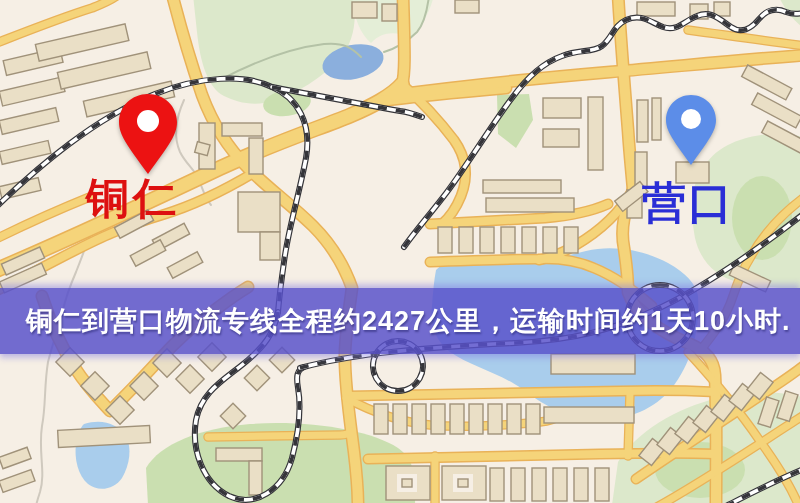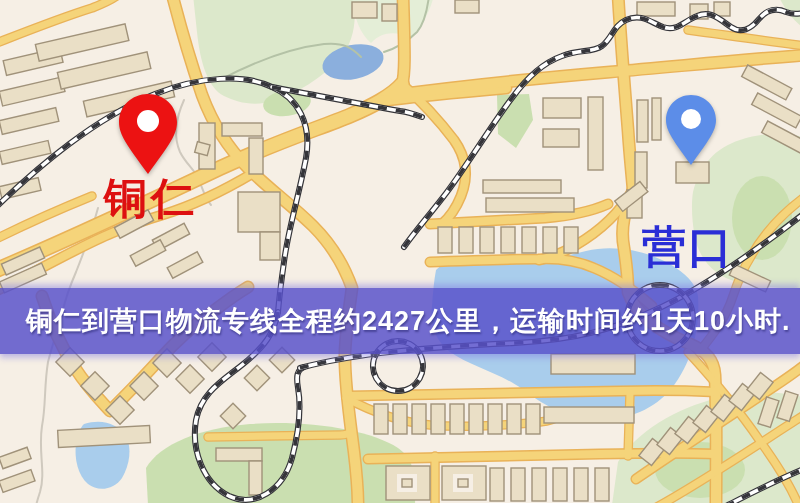--- a/index.html
+++ b/index.html
@@ -36,22 +36,22 @@
           box-shadow:0 -4px 6px rgba(130,125,225,0.45),0 4px 6px rgba(130,125,225,0.45);
           display:flex;align-items:center;text-align:right;}
   .banner span{color:var(--banner-text-color);font-size:27px;font-weight:600;
           padding-left:26px;white-space:nowrap;letter-spacing:1px;
           text-shadow:1px 2px 2px rgba(25,25,90,0.45);}
 
   .pin{position:absolute;filter:drop-shadow(0 2px 2px rgba(0,0,0,0.28));}
   .pin svg{display:block;}
   .pin-label{position:absolute;font-weight:bold;white-space:nowrap;
              font-family:"Liberation Sans",sans-serif;line-height:1;}
-  .origin-label{left:104px;top:177px;font-size:43px;letter-spacing:4px;color:var(--origin-text);}
-  .dest-label{left:642px;top:181px;font-size:44px;letter-spacing:2px;color:var(--destination-text);margin-top:44px;}
+  .origin-label{left:86px;top:177px;font-size:43px;letter-spacing:4px;color:var(--origin-text);}
+  .dest-label{left:642px;top:181px;font-size:44px;letter-spacing:2px;color:var(--destination-text);}
 </style>
 </head>
 <body>
 
 <div class="stage">
 
   <svg class="map" width="800" height="503" viewBox="0 0 800 503" xmlns="http://www.w3.org/2000/svg">
 
     <defs>
       <path id="railA" d="M -5,208 C 40,165 95,118 155,94 C 200,76 245,74 272,87 C 298,98 312,124 306,158 C 299,195 288,230 284,262 C 281,283 279,300 278,312"></path>

